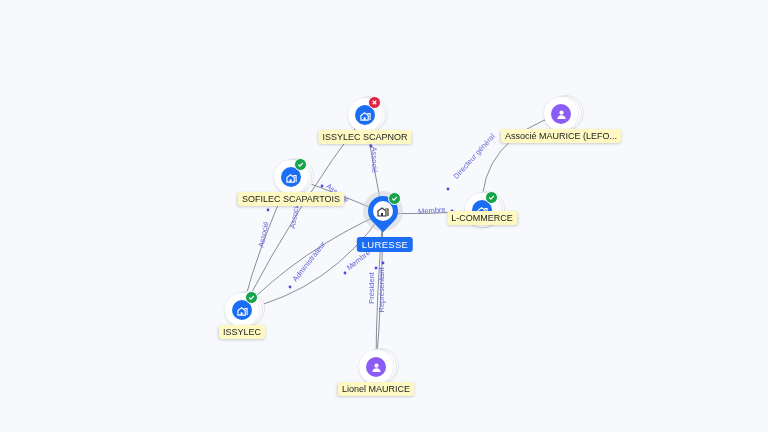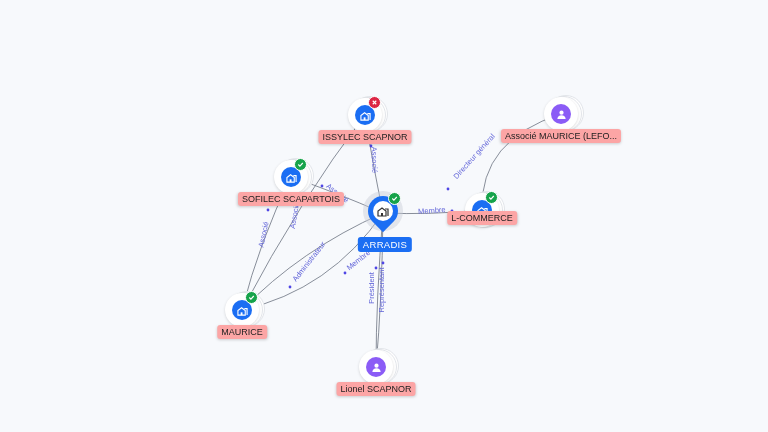--- a/index.html
+++ b/index.html
@@ -10,21 +10,21 @@
   .arrow{fill:#4f46e5;}
   .node{position:absolute;width:0;height:0;}
   .stack{position:absolute;width:34px;height:34px;border-radius:50%;background:#fff;border:1px solid #e2e5ea;}
   .disc{position:absolute;width:34px;height:34px;border-radius:50%;background:#fff;box-shadow:0 1px 3px rgba(0,0,0,.15);left:-17px;top:-17px;}
   .inner{position:absolute;width:20px;height:20px;border-radius:50%;left:7px;top:7px;display:flex;align-items:center;justify-content:center;}
   .inner.company{background:#1b6ef3;}
   .inner.person{background:#8b5cf6;}
   .badge{position:absolute;width:11px;height:11px;border-radius:50%;border:1.5px solid #fff;left:20px;top:-2px;display:flex;align-items:center;justify-content:center;}
   .badge.ok{background:#16a34a;}
   .badge.ko{background:#dc2645;}
-  .label{position:absolute;white-space:nowrap;font-size:9px;color:#222;background:#fca5a5;padding:2px 4px;border-radius:3px;box-shadow:0 1px 3px rgba(0,0,0,.18);transform:translateX(-50%);}
+  .label{position:absolute;white-space:nowrap;font-size:9px;color:#222;background:#fef9c3;padding:2px 4px;border-radius:3px;box-shadow:0 1px 3px rgba(0,0,0,.18);transform:translateX(-50%);}
   .center-pin{position:absolute;left:-20px;top:-22px;width:40px;height:40px;border-radius:50%;background:rgba(200,205,215,.45);}
   .center-pin .pin{position:absolute;left:5px;top:5px;width:30px;height:30px;border-radius:50% 50% 50% 0;transform:rotate(-45deg);background:#1b6ef3;}
   .center-pin .pin-inner{position:absolute;left:10px;top:10px;width:20px;height:20px;border-radius:50%;background:#fff;display:flex;align-items:center;justify-content:center;}
   .center-label{position:absolute;transform:translateX(-50%);background:#1b6ef3;color:#fff;font-size:9.5px;padding:2px 5px;border-radius:3px;white-space:nowrap;letter-spacing:.3px;}
 </style>
 </head>
 <body>
 
 <svg id="graph" xmlns="http://www.w3.org/2000/svg">
   <g id="edges">
@@ -142,46 +142,46 @@
             <rect x="4" y="8" width="2" height="3" fill="#fff"></rect>
             <path d="M8 4h3v7" fill="none" stroke="#fff" stroke-width="1.2"></path>
           </svg>
         </div>
         <div class="badge ok">
           <svg width="7" height="7" viewBox="0 0 8 8">
             <path d="M1.5 4l1.8 1.8L6.6 2.3" fill="none" stroke="#fff" stroke-width="1.3"></path>
           </svg>
         </div>
       </div>
-      <div class="label" style="top:15px;left:0">MAURICE</div>
+      <div class="label" style="top:15px;left:0">ISSYLEC</div>
     </div>
     <div class="node" style="left: 376px; top: 367px;">
       <div class="stack" style="left:-13px;top:-19px"></div>
       <div class="stack" style="left:-15px;top:-18px"></div>
       <div class="disc">
         <div class="inner person">
           <svg width="11" height="11" viewBox="0 0 12 12">
             <circle cx="6" cy="4" r="2.3" fill="#fff"></circle>
             <path d="M1.5 11c0-2.8 2-4.2 4.5-4.2s4.5 1.4 4.5 4.2z" fill="#fff"></path>
           </svg>
         </div>
       </div>
-      <div class="label" style="top:15px;left:0">Lionel SCAPNOR</div>
+      <div class="label" style="top:15px;left:0">Lionel MAURICE</div>
     </div>
     <div class="node" style="left: 383px; top: 213px;">
       <div class="center-pin">
         <div class="pin"></div>
         <div class="pin-inner">
           <svg width="12" height="12" viewBox="0 0 12 12">
             <path d="M1 11V6l4-3 4 3v5H1z" fill="none" stroke="#333" stroke-width="1.2"></path>
             <rect x="4" y="8" width="2" height="3" fill="#333"></rect>
             <path d="M8 4h3v7" fill="none" stroke="#333" stroke-width="1.2"></path>
           </svg>
         </div>
         <div class="badge ok" style="left:25px;top:1px">
           <svg width="7" height="7" viewBox="0 0 8 8">
             <path d="M1.5 4l1.8 1.8L6.6 2.3" fill="none" stroke="#fff" stroke-width="1.3"></path>
           </svg>
         </div>
       </div>
-      <div class="center-label" style="left:2px;top:24px">ARRADIS</div>
+      <div class="center-label" style="left:2px;top:24px">LURESSE</div>
     </div>
   </div>
 
 </body></html>

